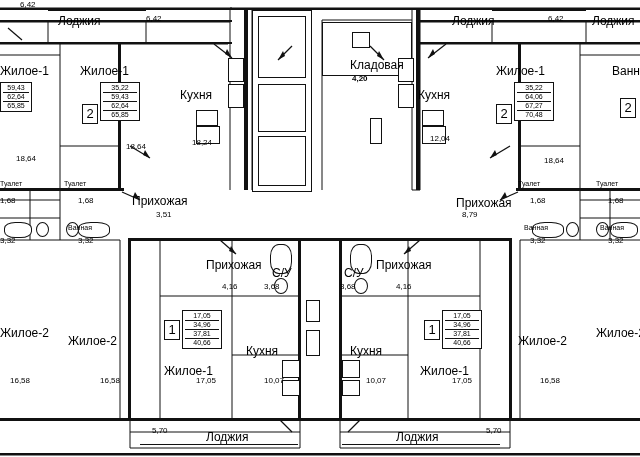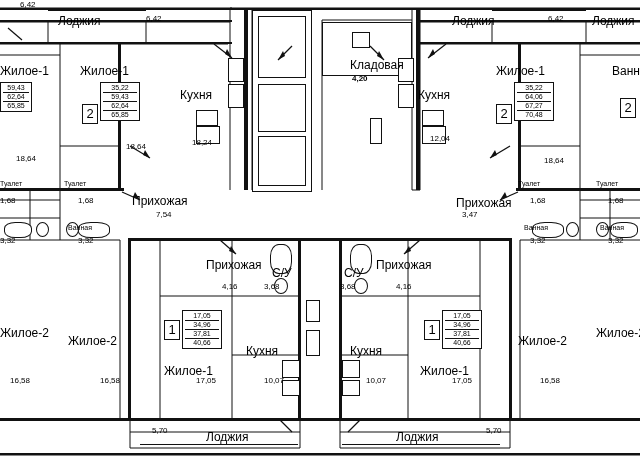--- a/index.html
+++ b/index.html
@@ -210,22 +210,22 @@
   <div class="dim" style="left:548px;top:14px;">6,42</div>
 
   <div class="dim" style="left:16px;top:154px;">18,64</div>
   <div class="dim" style="left:126px;top:142px;">18,64</div>
   <div class="dim" style="left:544px;top:156px;">18,64</div>
 
   <div class="dim" style="left:192px;top:138px;">18,24</div>
   <div class="dim" style="left:430px;top:134px;">12,04</div>
   <div class="dim" style="left:352px;top:74px;font-weight:bold;">4,20</div>
 
-  <div class="dim" style="left:156px;top:210px;">7,54</div>
-  <div class="dim" style="left:462px;top:210px;">3,47</div>
+  <div class="dim" style="left:156px;top:210px;">3,51</div>
+  <div class="dim" style="left:462px;top:210px;">8,79</div>
   <div class="dim" style="left:222px;top:282px;">4,16</div>
   <div class="dim" style="left:396px;top:282px;">4,16</div>
   <div class="dim" style="left:264px;top:282px;">3,68</div>
   <div class="dim" style="left:340px;top:282px;">3,68</div>
 
   <div class="dim" style="left:264px;top:376px;">10,07</div>
   <div class="dim" style="left:366px;top:376px;">10,07</div>
   <div class="dim" style="left:196px;top:376px;">17,05</div>
   <div class="dim" style="left:452px;top:376px;">17,05</div>
 

